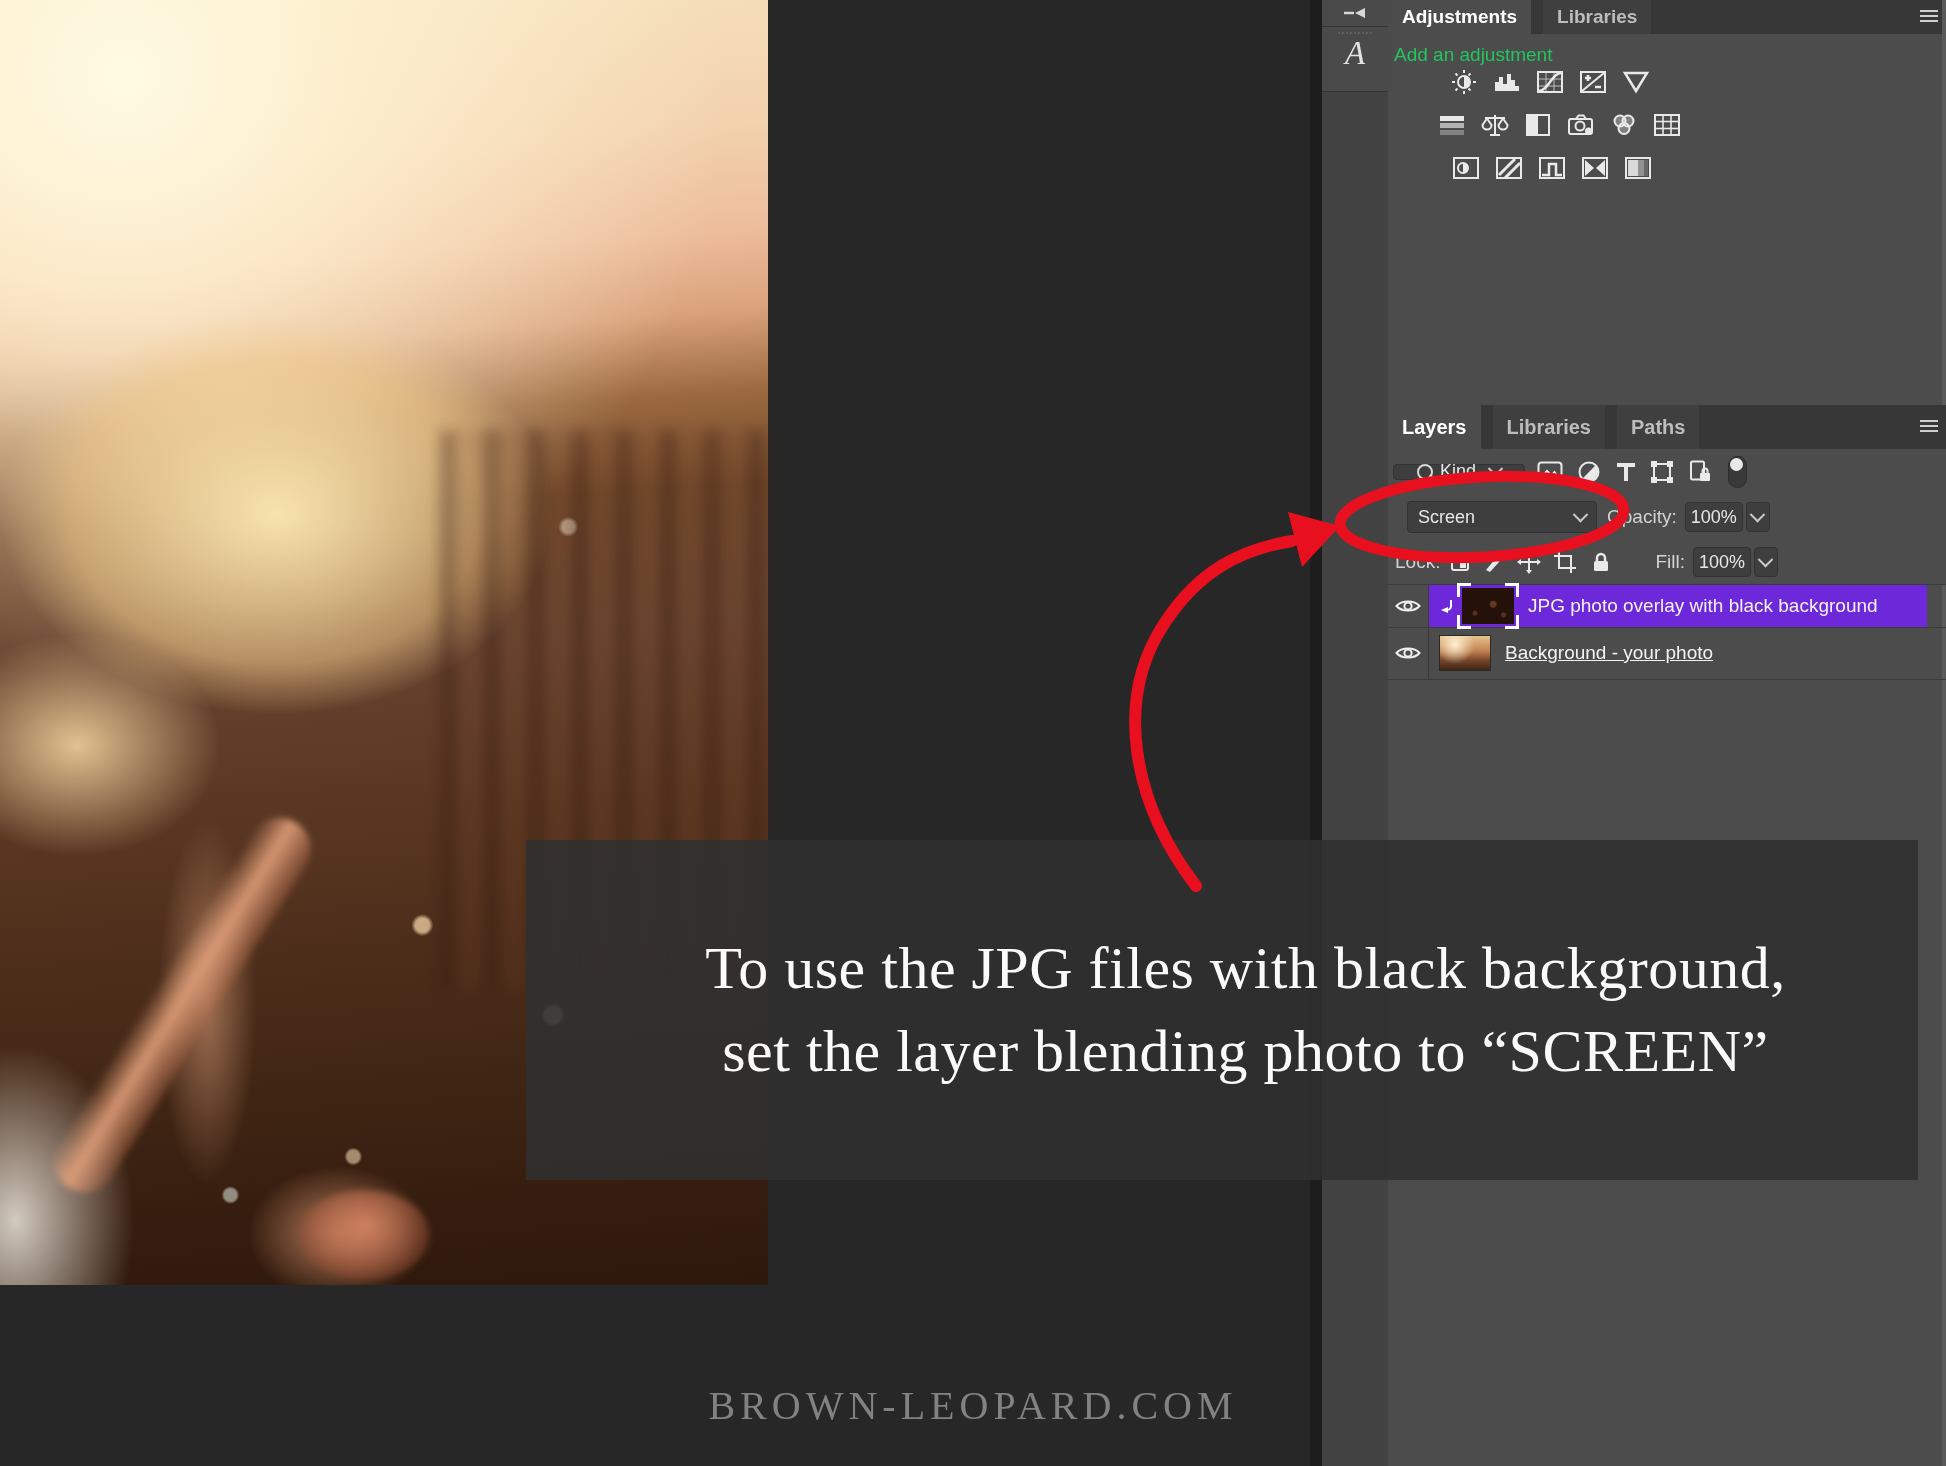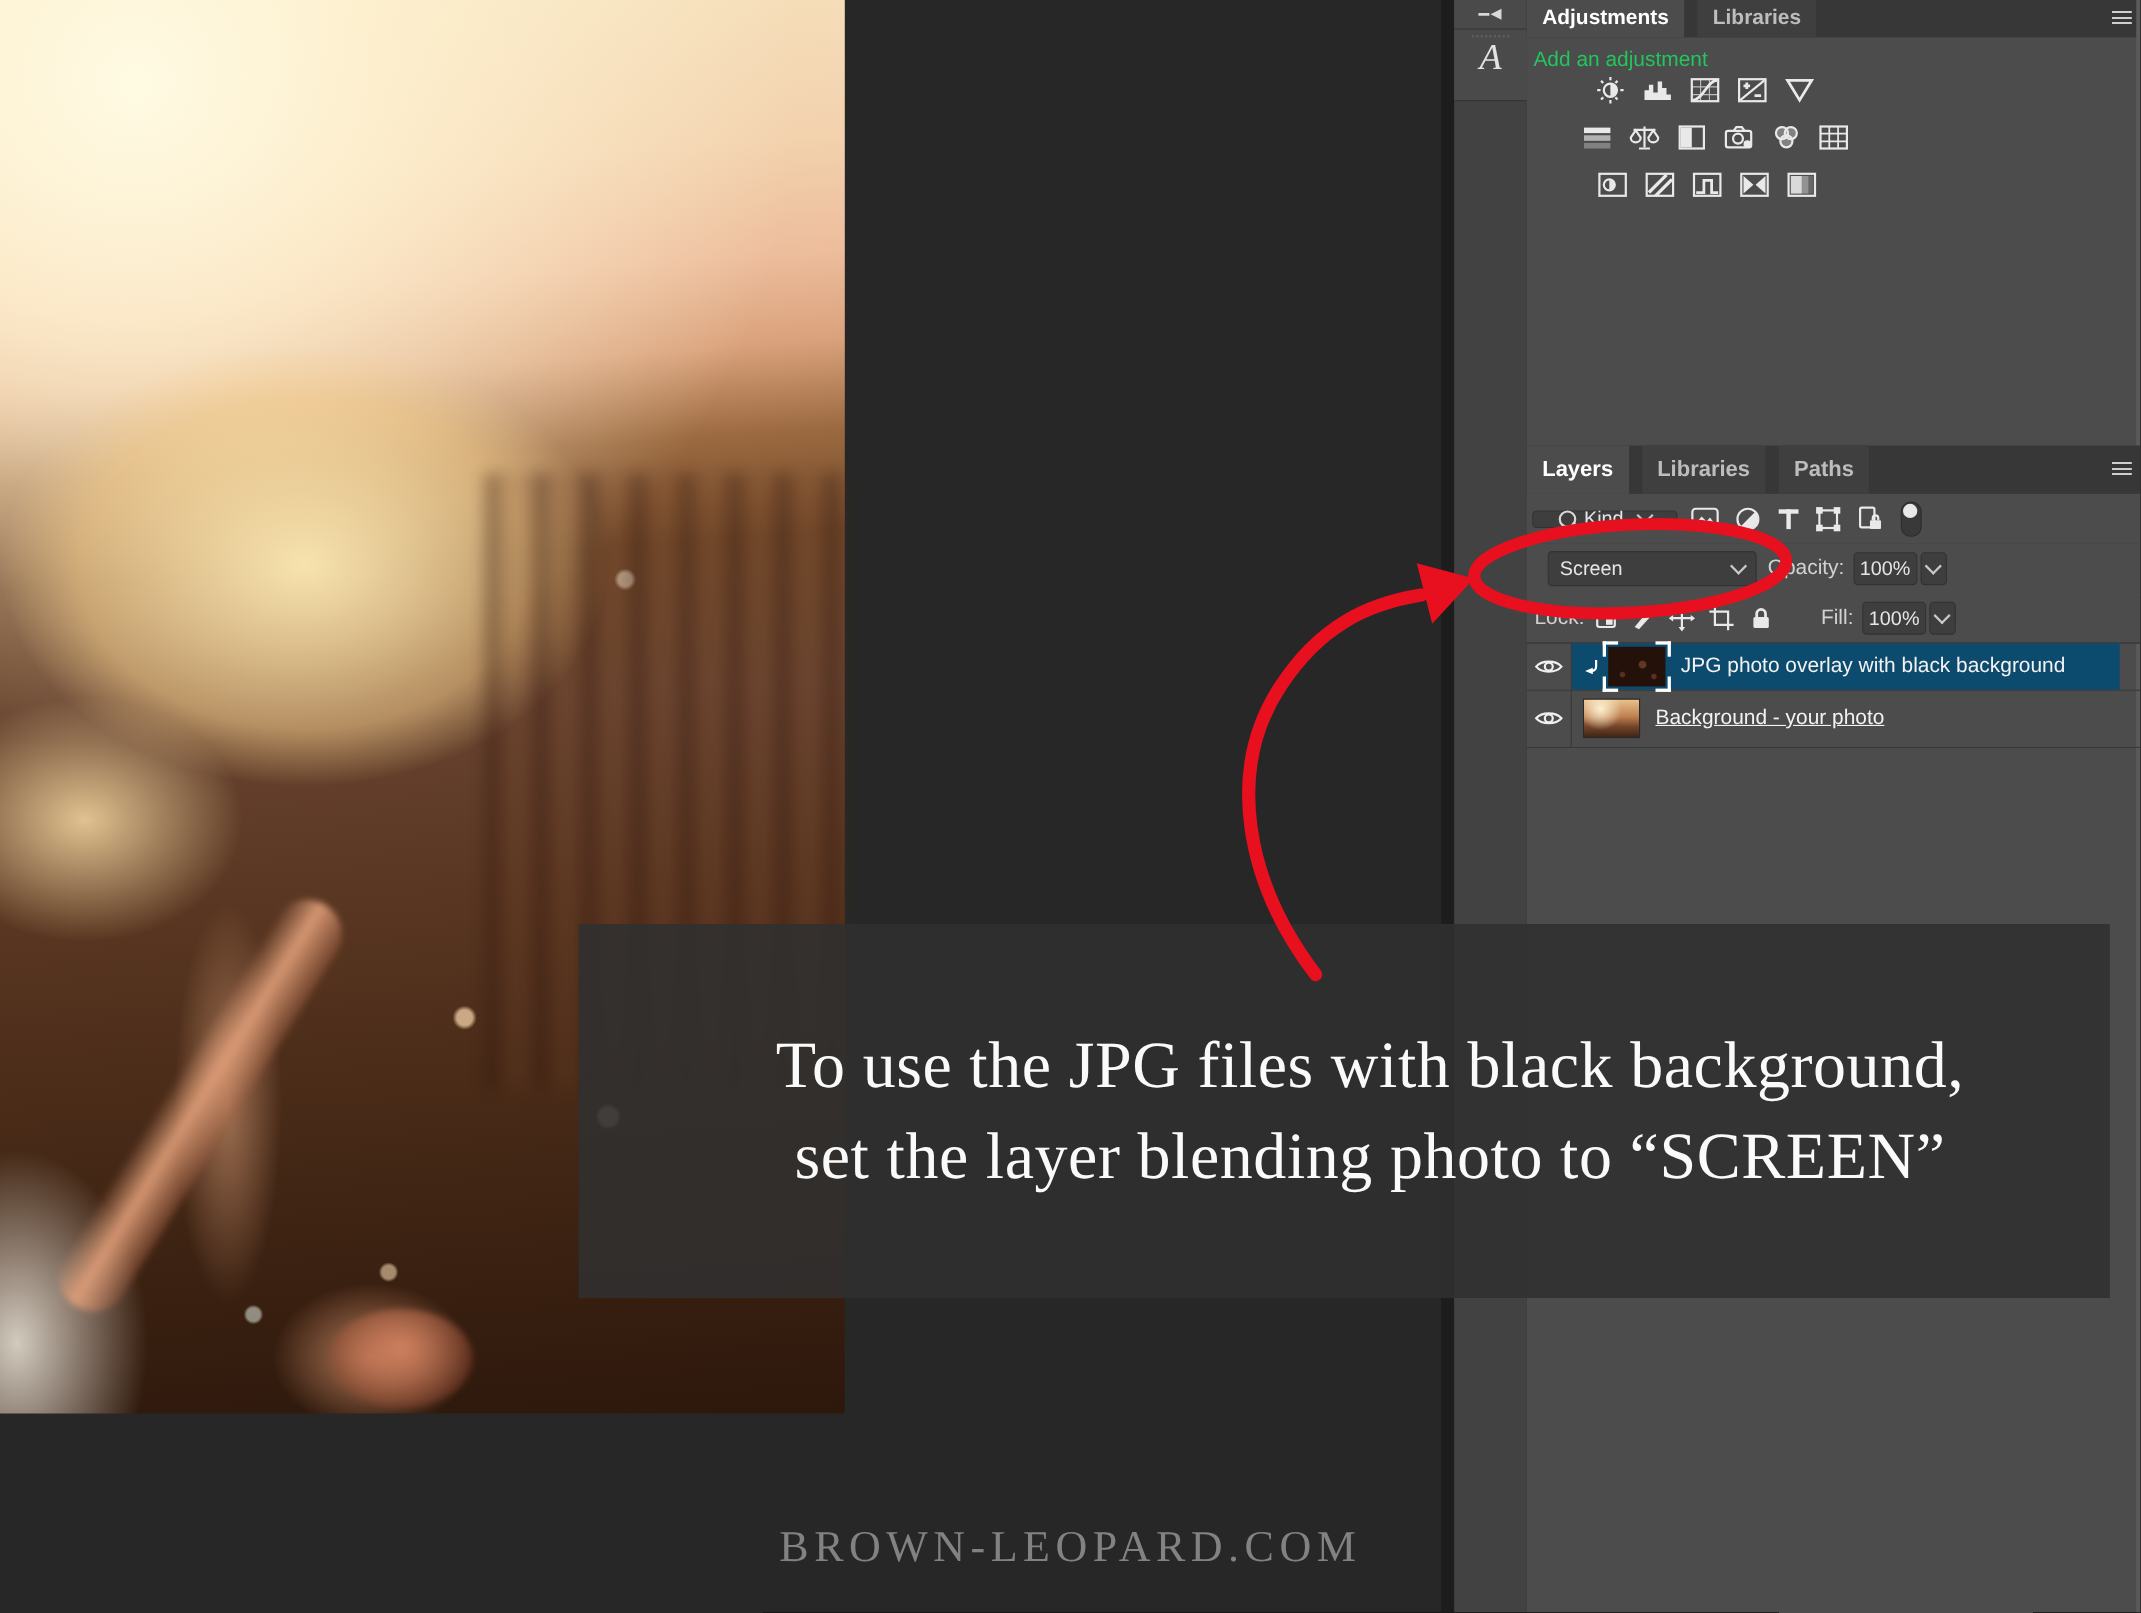--- a/index.html
+++ b/index.html
@@ -68,21 +68,21 @@
   .lens{position:relative;width:12px;height:12px;border:2px solid #d8d8d8;border-radius:50%;margin-right:7px;}
   .lens::after{content:"";position:absolute;left:10px;top:10px;width:6px;height:2px;background:#d8d8d8;transform:rotate(45deg);}
   .plabel{color:#d2d2d2;font-size:19px;}
   .icbtn{display:flex;align-items:center;justify-content:center;cursor:pointer;}
   .toggle{width:17px;height:30px;background:#393939;border:1px solid #2e2e2e;border-radius:9px;position:relative;}
   .toggle i{position:absolute;left:1px;top:1px;width:13px;height:13px;background:#e8e8e8;border-radius:50%;}
 
   .lrow{position:absolute;left:1388px;width:558px;display:flex;align-items:center;}
   .eyecell{width:40px;align-self:stretch;display:flex;align-items:center;justify-content:center;border-right:1px solid #3a3a3a;}
   #layer1{top:584px;height:42px;border-top:1px solid #3a3a3a;border-bottom:1px solid #3a3a3a;}
-  #layer1 .rowfill{background:#0c4a6e;}
+  #layer1 .rowfill{background:#6d28d9;}
   #layer2{top:627px;height:52px;border-bottom:1px solid #3a3a3a;align-items:flex-end;}
   .rowfill{flex:1;align-self:stretch;display:flex;align-items:center;max-width:498px;}
   .lname{color:#f2f2f2;font-size:19px;margin-left:14px;white-space:nowrap;}
   .underl{text-decoration:underline;}
   .thumbwrap{position:relative;margin-left:26px;width:52px;height:36px;}
   .thumb1{width:100%;height:100%;background:#241109;
     background-image:radial-gradient(circle at 60% 45%, rgba(140,80,50,.6) 0 3px, transparent 4px),
       radial-gradient(circle at 25% 70%, rgba(160,90,60,.4) 0 2px, transparent 3px),
       radial-gradient(circle at 80% 75%, rgba(170,100,60,.4) 0 2px, transparent 3px);}
   .corner{position:absolute;width:11px;height:11px;}

